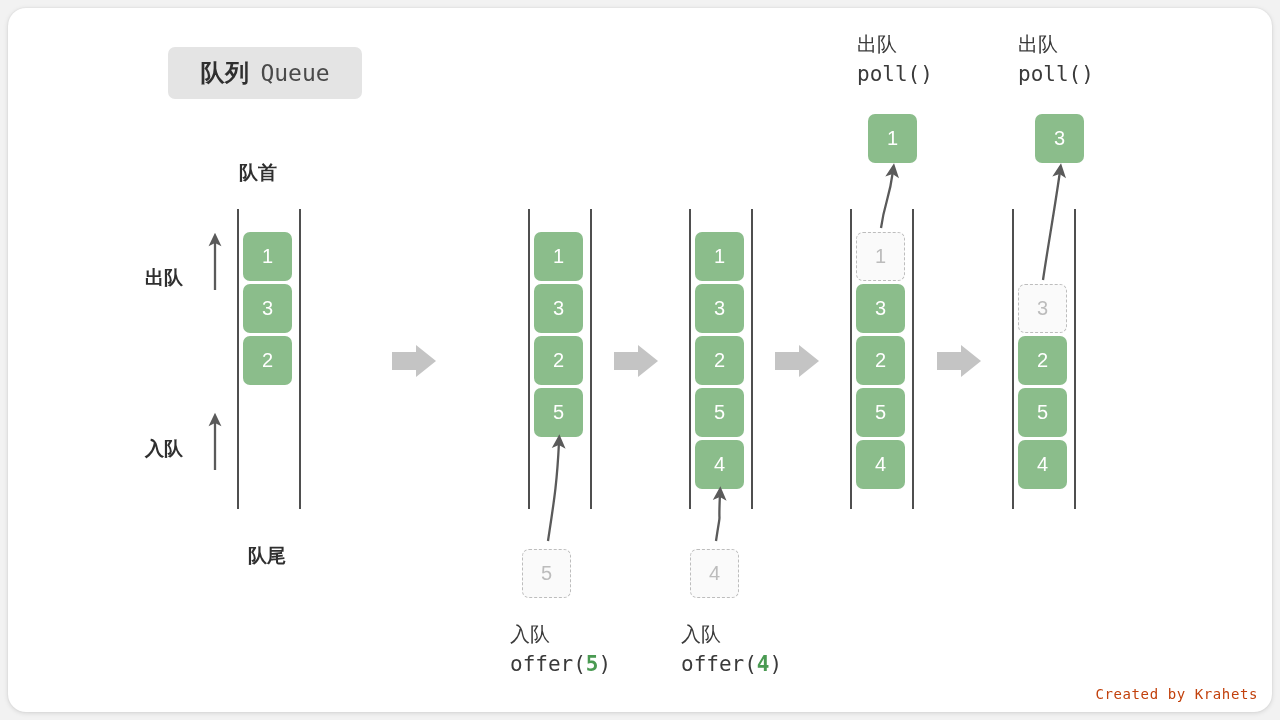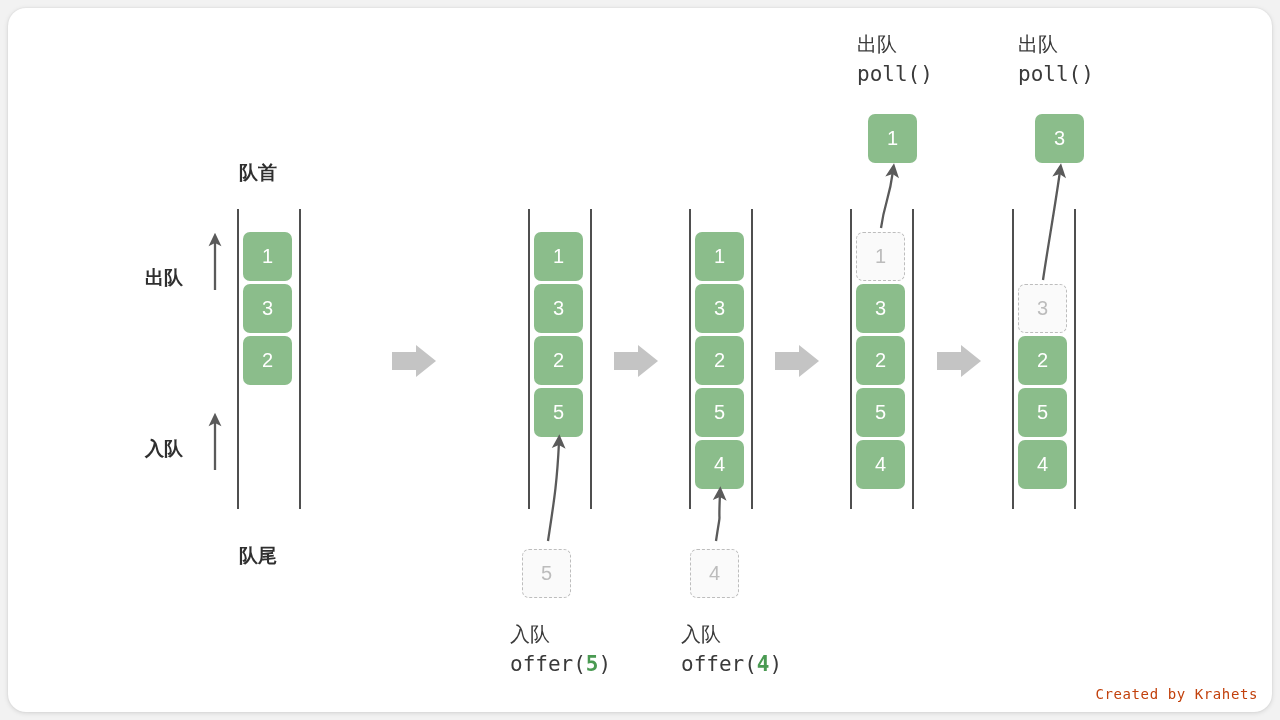--- a/index.html
+++ b/index.html
@@ -133,23 +133,27 @@
     letter-spacing: 0.6px;
     white-space: nowrap;
   }
 </style>
 </head>
 <body>
 
 <div id="card">
   <div id="stage">
 
+    <div id="title-badge">
+      <span class="cn">队列</span>
+      <span class="en">Queue</span>
+    </div>
 
     <div class="cn-label" style="left:239px; top:160px;">队首</div>
-    <div class="cn-label" style="left:239px; top:543px;">队尾</div>
+    <div class="cn-label" style="left:248px; top:543px;">队尾</div>
 
     <div class="cn-label" style="left:145px; top:265px;">出队</div>
     <div class="cn-label" style="left:145px; top:436px;">入队</div>
 
     <div id="rails-layer">
         <div class="rail" style="left: 237px; top: 209px; height: 300px;"></div>
         <div class="rail" style="left: 299px; top: 209px; height: 300px;"></div>
         <div class="rail" style="left: 528px; top: 209px; height: 300px;"></div>
         <div class="rail" style="left: 590px; top: 209px; height: 300px;"></div>
         <div class="rail" style="left: 689px; top: 209px; height: 300px;"></div>

